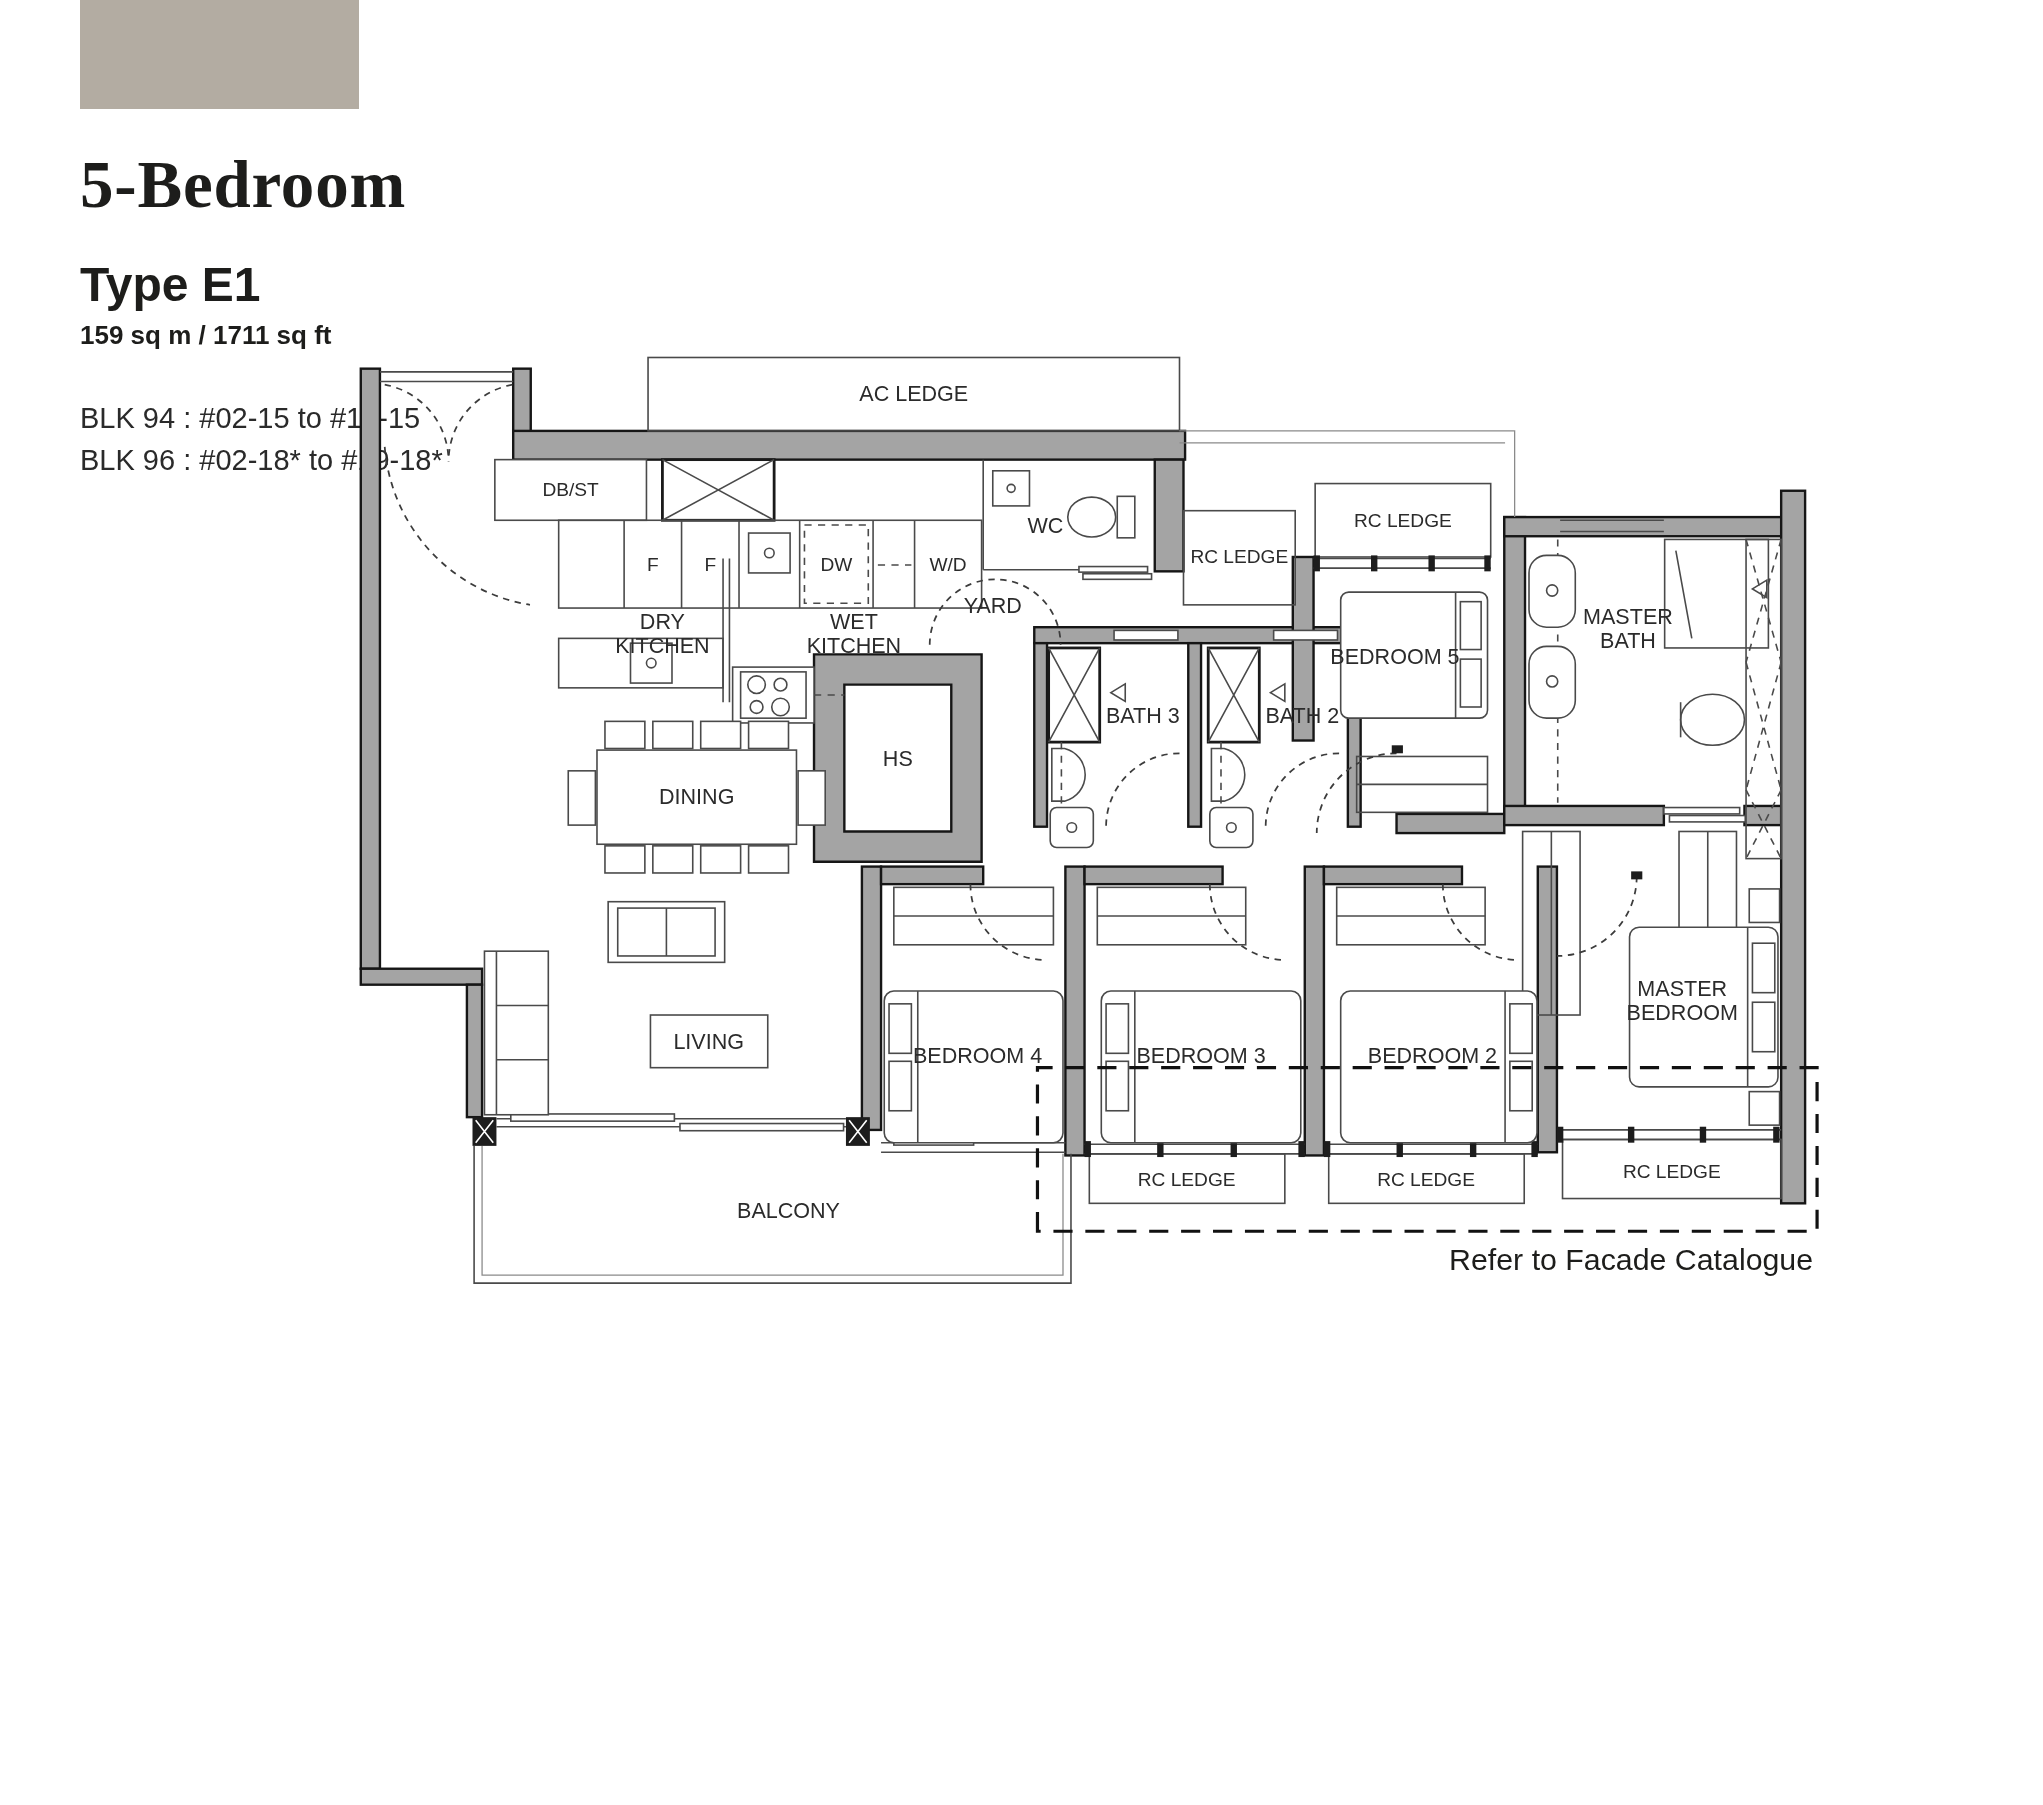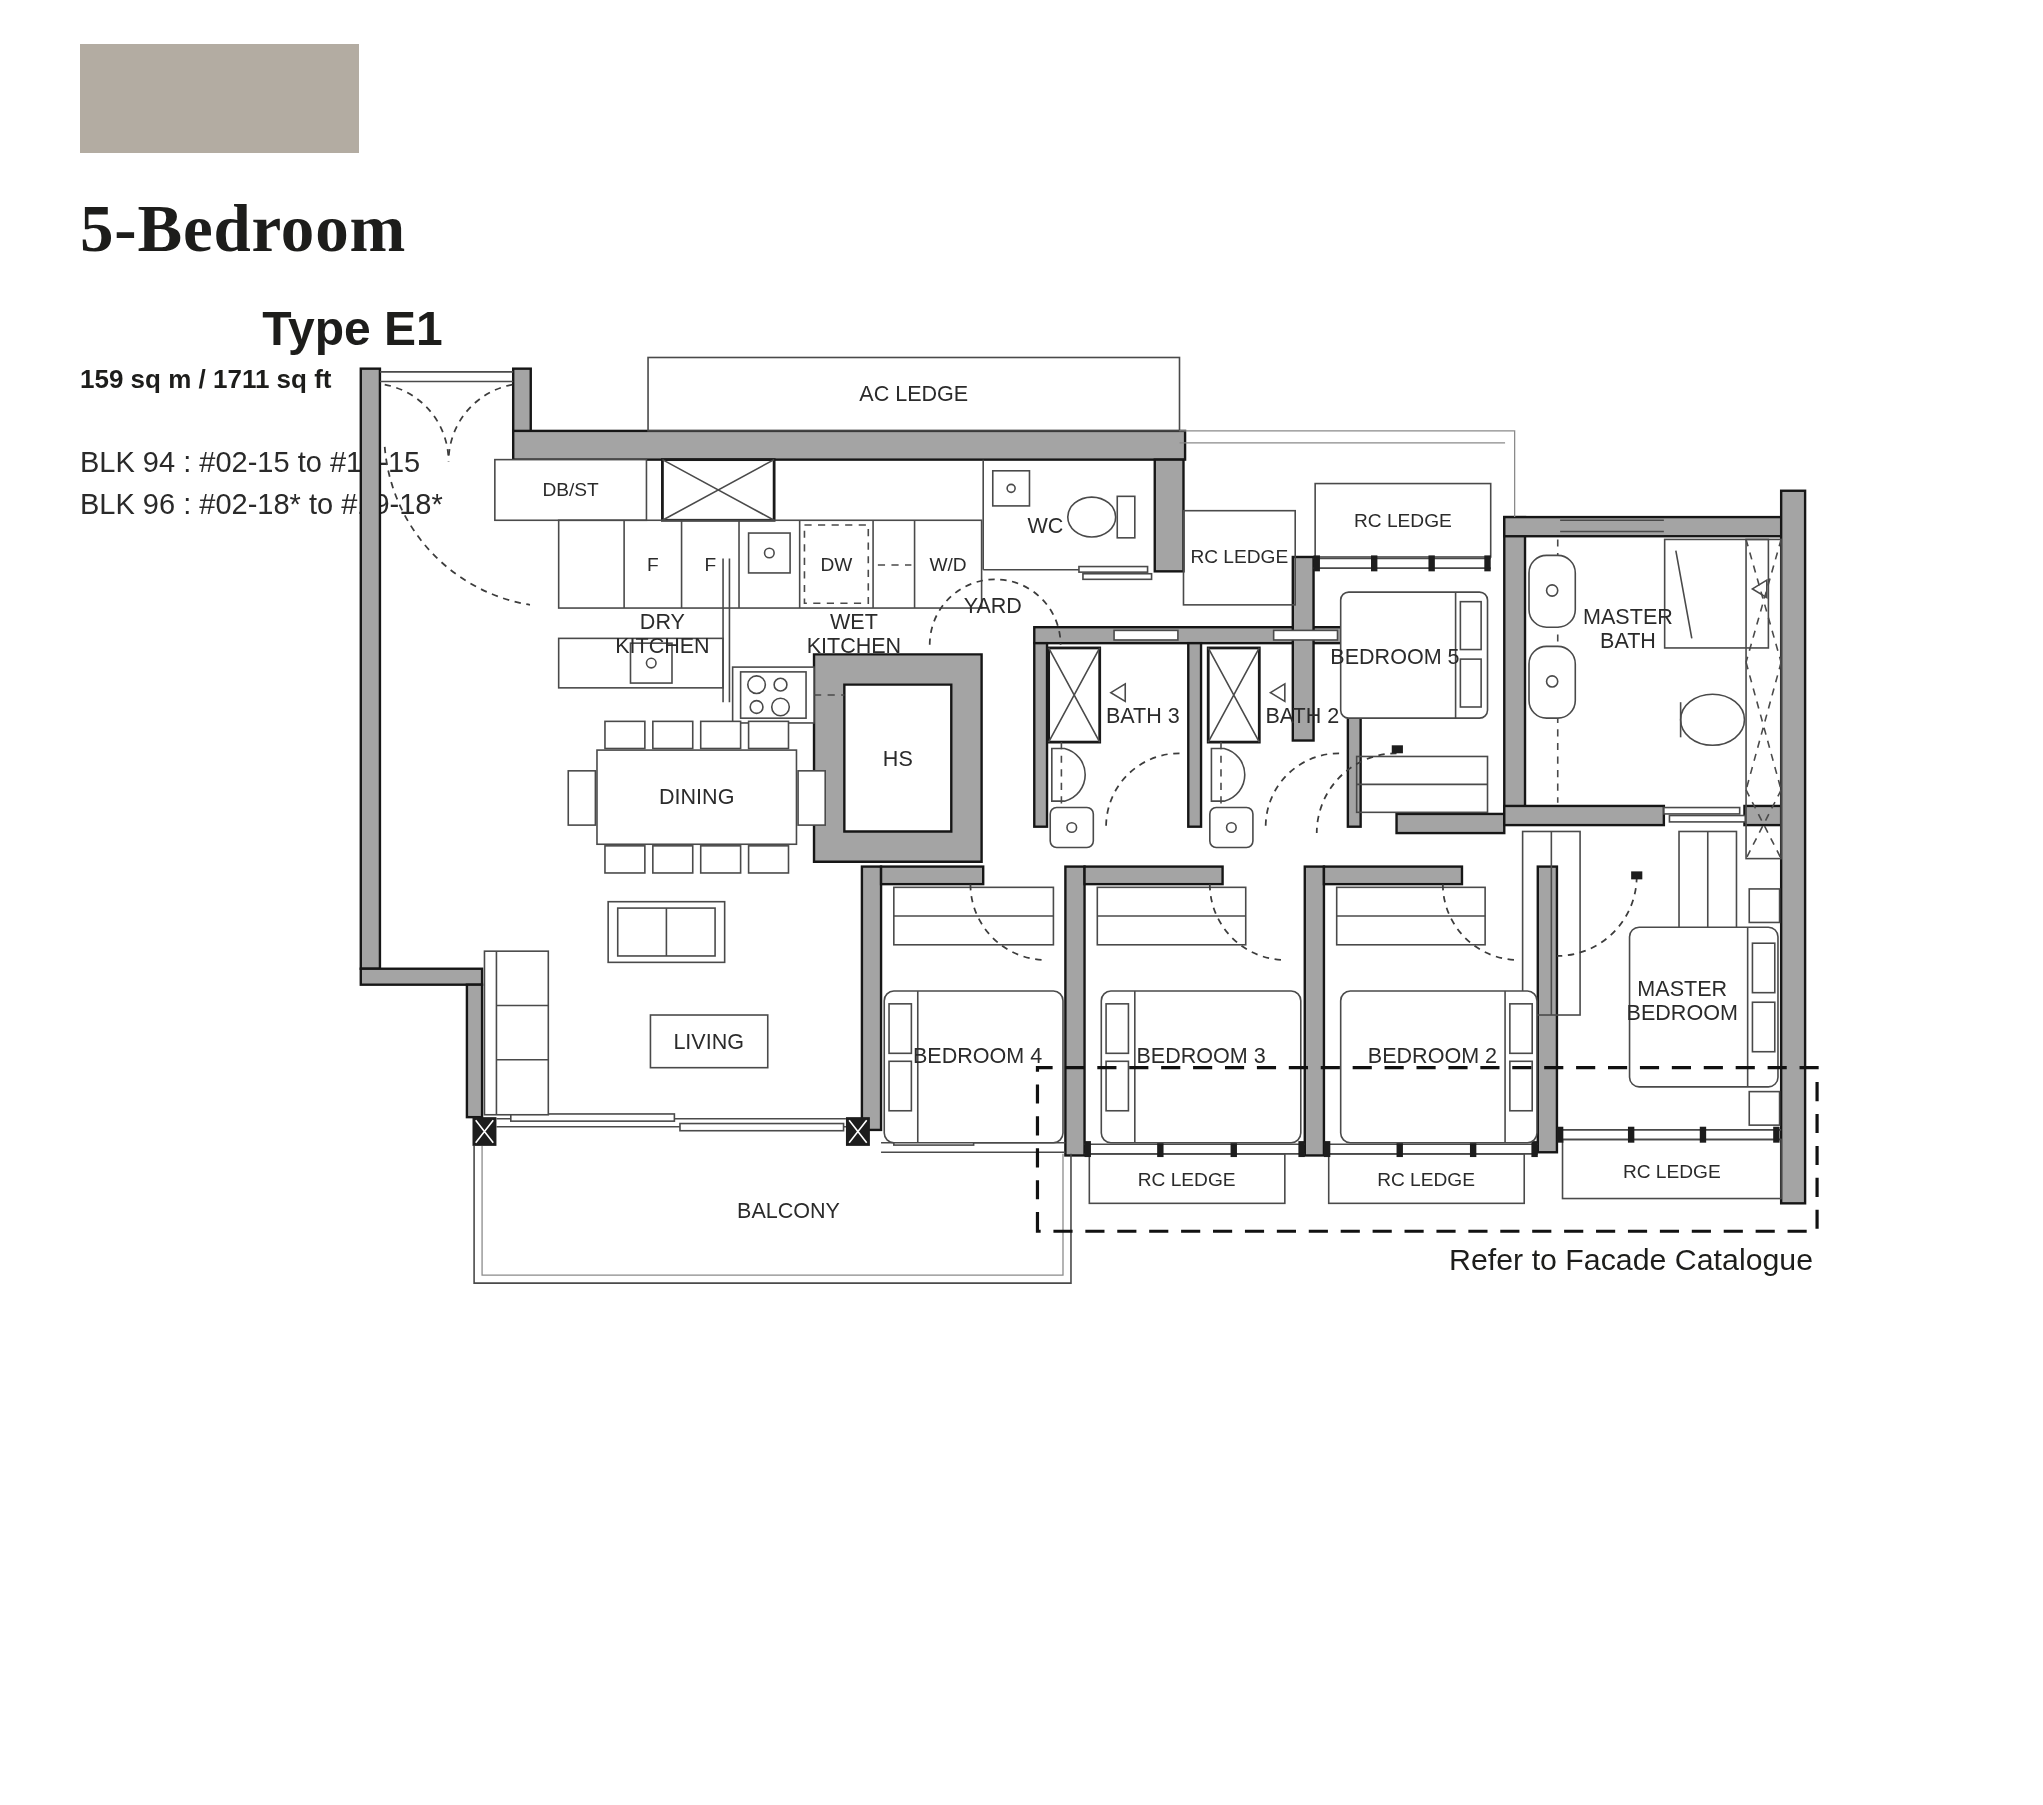--- a/index.html
+++ b/index.html
@@ -1,20 +1,20 @@
 <!DOCTYPE html>
 <html style="font-size:12.8px"><head>
 <meta charset="utf-8">
 <style>
   html,body{margin:0;padding:0;background:#ffffff;}
   body{width:2043px;height:1805px;position:relative;font-family:"Liberation Sans",sans-serif;}
-  .header{position:absolute;left:80px;top:0;margin-top:44px;}
+  .header{position:absolute;left:80px;top:0;}
   .swatch{width:279px;height:109px;}
   .title{font-family:"Liberation Serif",serif;font-size:67px;font-weight:600;color:#1d1d1b;margin-top:37px;letter-spacing:0.8px;}
-  .type{font-size:48px;font-weight:bold;color:#1d1d1b;margin-top:34px;letter-spacing:0px;text-align:right;}
+  .type{font-size:48px;font-weight:bold;color:#1d1d1b;margin-top:34px;letter-spacing:0px;}
   .area{font-size:26px;font-weight:bold;color:#1d1d1b;margin-top:8px;}
   .blocks{margin-top:46px;font-size:29px;color:#2a2a2a;line-height:1.45;}
   svg{position:absolute;left:0;top:0;}
   .wall{fill:#a4a4a4;stroke:#161616;stroke-width:3;}
   .blk{fill:#1d1d1d;stroke:none;}
   .thin{fill:none;stroke:#4a4a4a;stroke-width:2;}
   .thinl{fill:none;stroke:#8a8a8a;stroke-width:1.6;}
   .fix{fill:#ffffff;stroke:#4a4a4a;stroke-width:2;}
   .fixb{fill:#ffffff;stroke:#1a1a1a;stroke-width:3.5;}
   .dashline{fill:none;stroke:#4a4a4a;stroke-width:2;stroke-dasharray:9 8;}

